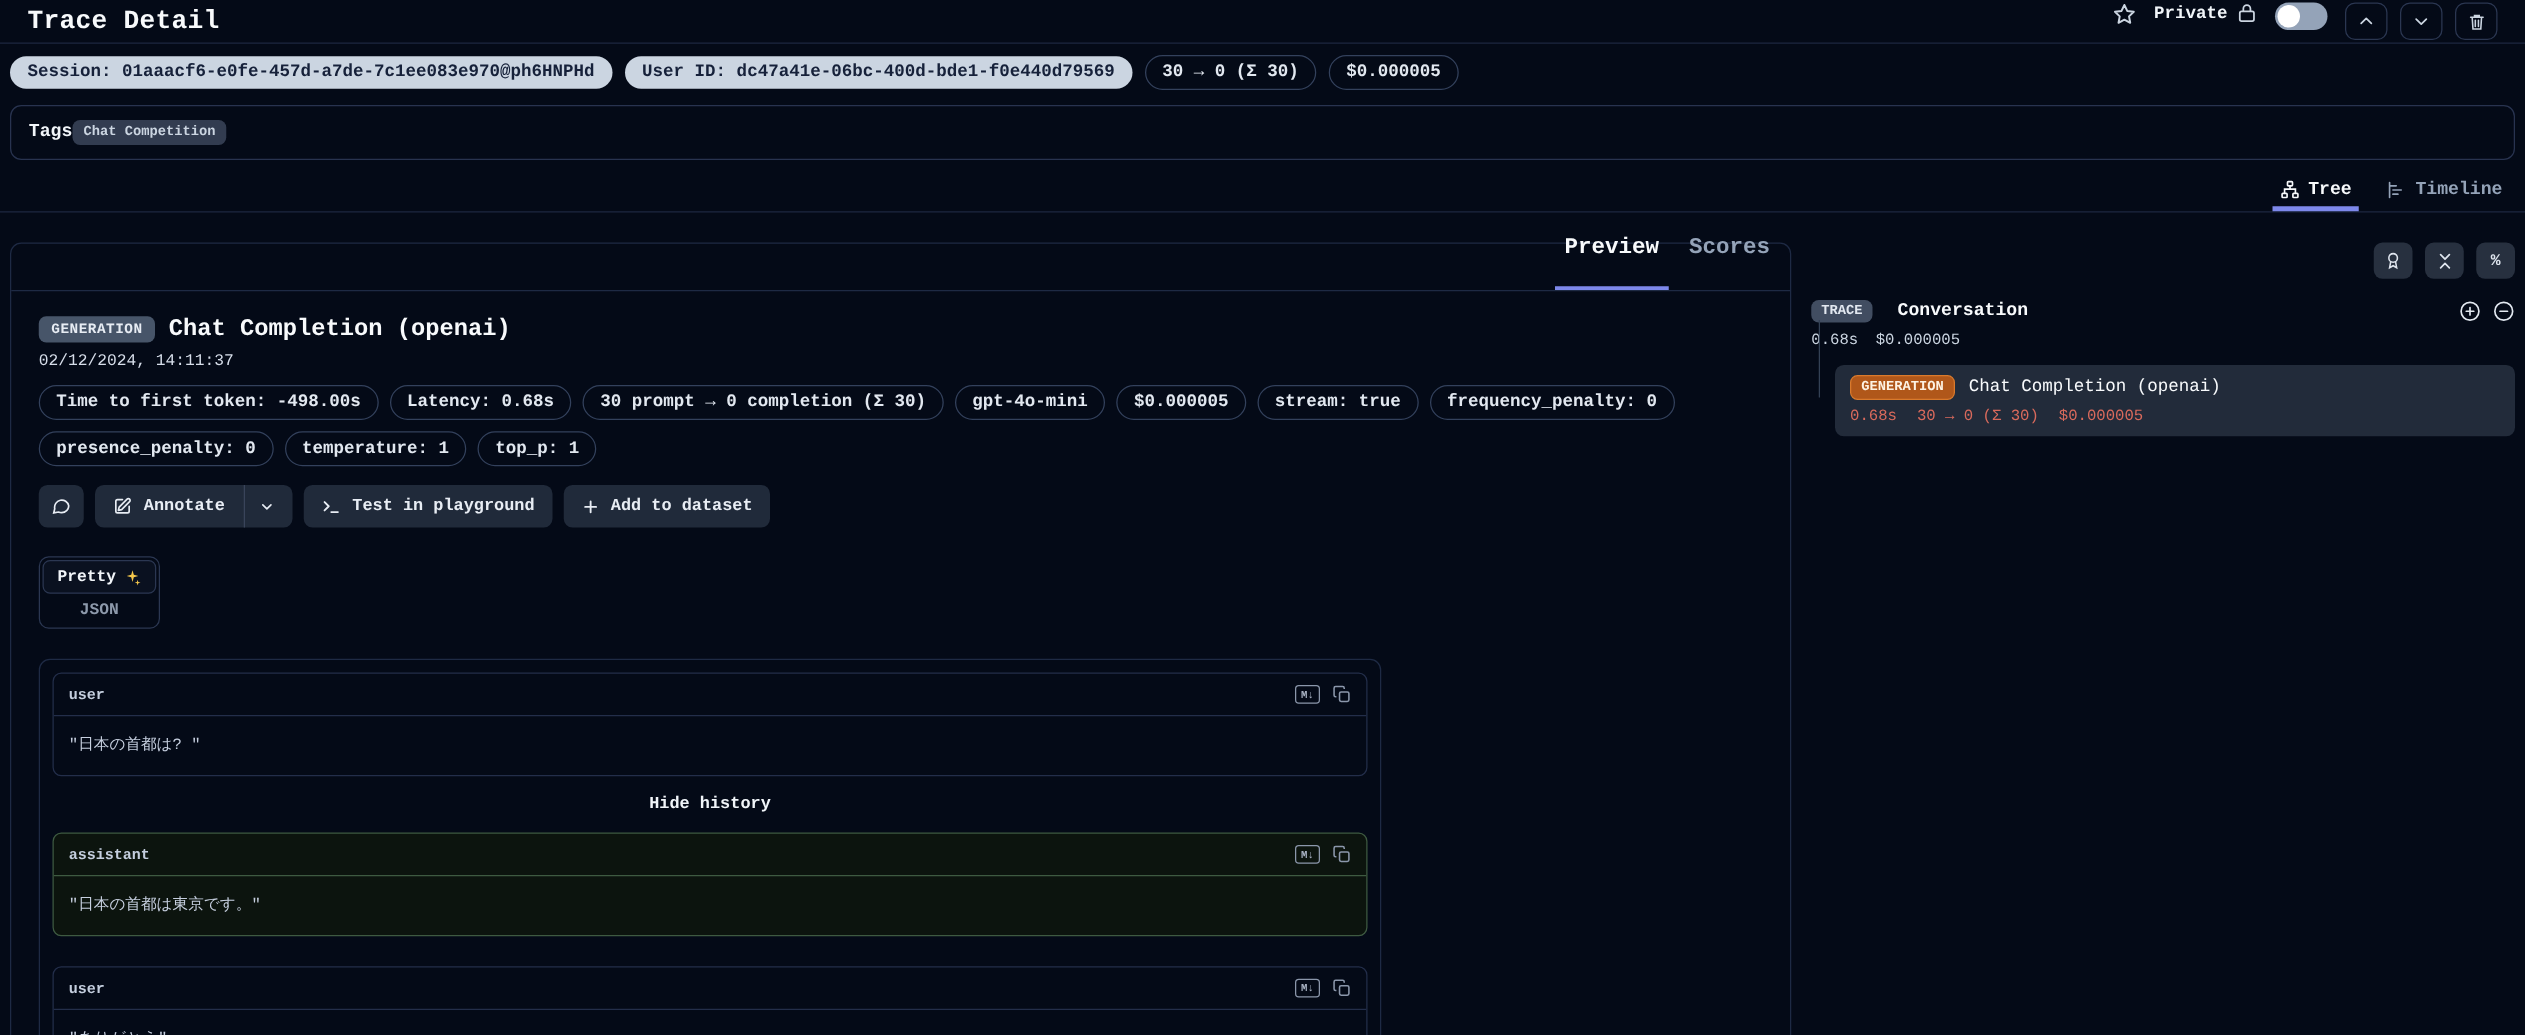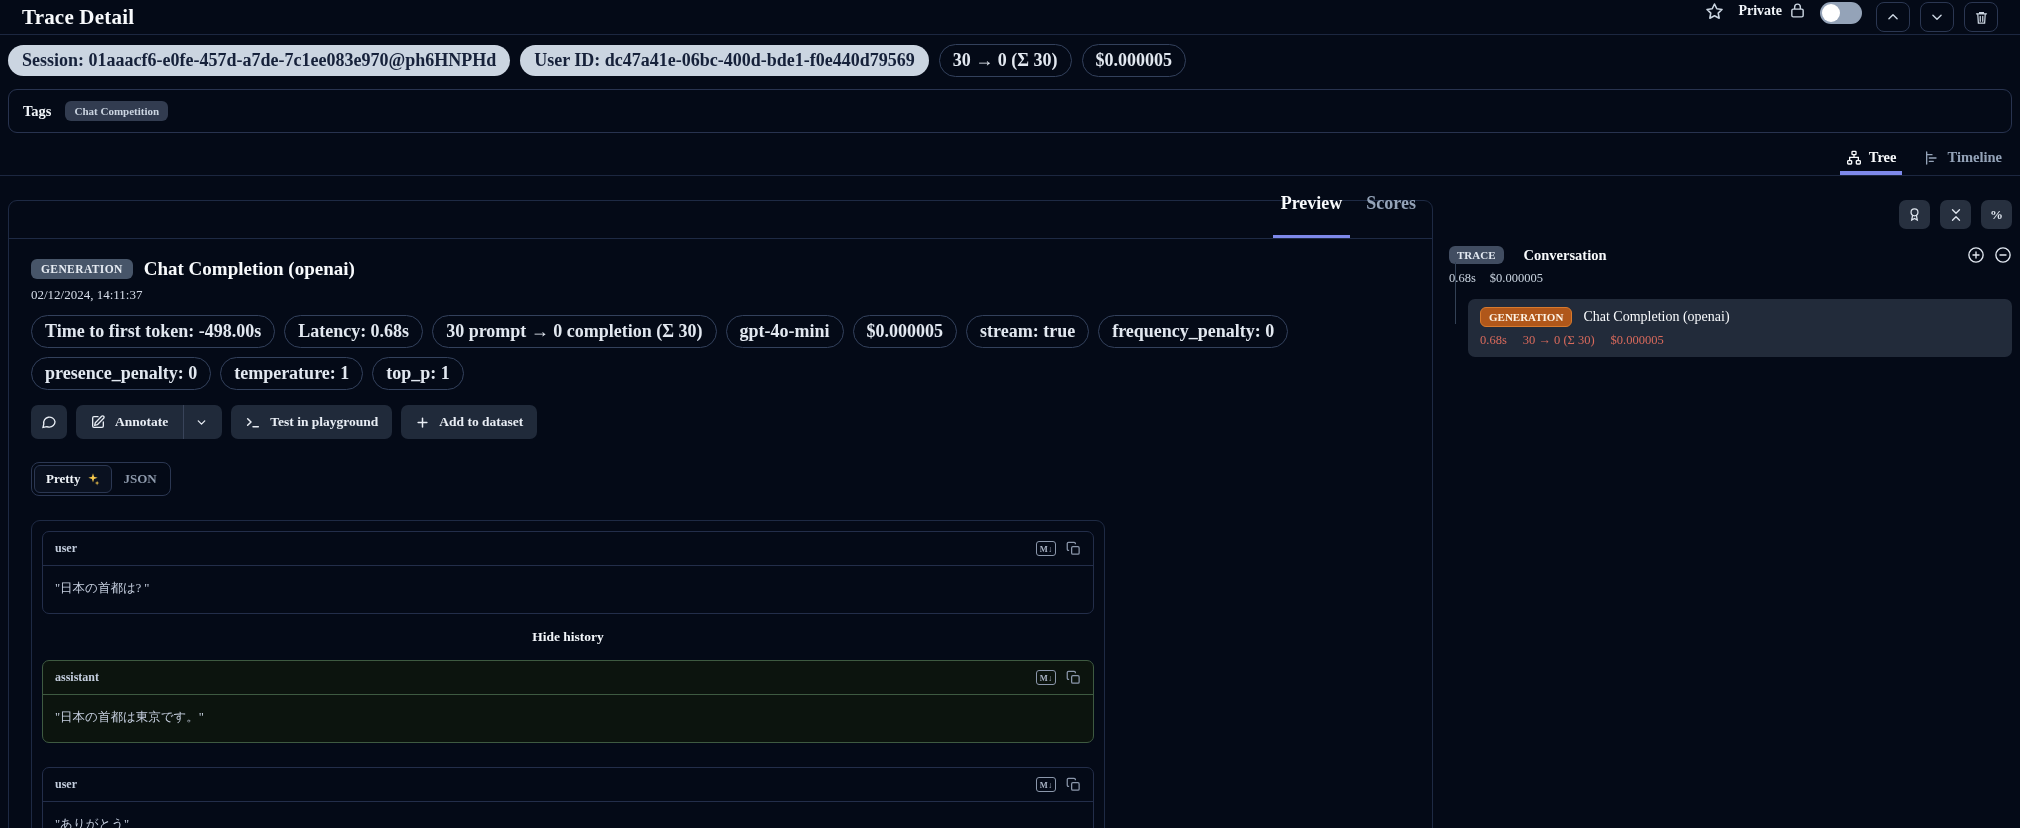--- a/index.html
+++ b/index.html
@@ -1,44 +1,44 @@
 <!DOCTYPE html>
 <html><head>
 <meta charset="utf-8">
 <style>
   * { margin:0; padding:0; box-sizing:border-box; }
   html,body { background:#02060f; }
   .page {
     position:relative; width:2020px; height:828px; overflow:hidden;
     background:#040a17; color:#e2e8f0;
-    font-family:Liberation Serif, serif;
+    font-family:Liberation Mono, monospace;
   }
   svg { display:block; }
 
   
   .top-header { display:flex; align-items:center; height:35px; padding:0 22px; border-bottom:1px solid #1c2740; }
   .page-title { font-size:21px; font-weight:bold; color:#f8fafc; letter-spacing:.2px; }
   .header-right { margin-left:auto; display:flex; align-items:flex-start; gap:14px; }
   .icon-plain { color:#cbd5e1; display:flex; align-items:center; }
   .private-group { display:flex; align-items:center; gap:7px; font-size:14px; font-weight:bold; color:#f1f5f9; }
   .toggle { width:42px; height:22px; border-radius:11px; background:#94a3b8; position:relative; cursor:pointer; }
   .toggle .knob { position:absolute; left:2px; top:2px; width:18px; height:18px; border-radius:50%; background:#ffffff; }
   .sq-btn { width:34px; height:30px; border:1px solid #2b3752; border-radius:8px; background:transparent;
             display:flex; align-items:center; justify-content:center; color:#cbd5e1; cursor:pointer; }
   .sq-group { display:flex; gap:10px; }
 
   
   .id-row { display:flex; align-items:center; gap:10px; padding:9px 8px 8px 8px; }
-  .pill { display:inline-flex; align-items:center; border-radius:999px; font-size:18px; font-weight:bold; white-space:nowrap; }
+  .pill { display:inline-flex; align-items:center; border-radius:999px; font-size:14px; font-weight:bold; white-space:nowrap; }
   .pill.filled { background:#cbd5e1; color:#16213a; padding:5px 14px; }
   .pill.outline { border:1px solid #33415c; color:#e2e8f0; padding:5px 13px; background:transparent; }
 
   
   .tags-box { margin:4px 8px 0 8px; border:1px solid #28334f; border-radius:9px; padding:11px 14px;
-              display:flex; align-items:center; gap:14px; }
+              display:flex; align-items:center; }
   .tags-label { font-size:14.5px; font-weight:bold; color:#f1f5f9; }
   .tag-chip { background:#323c50; color:#cbd5e1; font-size:11px; font-weight:bold; padding:4px 9px; border-radius:6px; cursor:pointer; }
 
   
   .view-tabs { display:flex; justify-content:flex-end; align-items:flex-end; gap:28px; padding:16px 18px 0 18px; border-bottom:1px solid #1c2740; }
   .vtab { display:flex; align-items:center; gap:7px; font-size:14.5px; font-weight:bold; padding-bottom:9px; cursor:pointer; position:relative; color:#94a3b8; }
   .vtab.active { color:#f8fafc; }
   .vtab.active::after { content:""; position:absolute; left:-6px; right:-6px; bottom:0; height:4px; background:#7d88ea; }
 
   
@@ -58,21 +58,21 @@
   .timestamp { margin-top:7px; font-size:13px; color:#d7deea; }
 
   .meta-badges { display:flex; flex-wrap:wrap; gap:9px; margin-top:12px; max-width:1390px; }
 
   .actions-row { display:flex; align-items:center; gap:9px; margin-top:15px; }
   .act-btn { display:flex; align-items:center; gap:9px; height:34px; padding:0 14px; background:#202a3a; border:none;
              border-radius:7px; color:#e8edf4; font-size:13.5px; font-weight:bold; font-family:inherit; cursor:pointer; }
   .act-btn .vdiv { width:1px; height:34px; background:#39445a; margin:0 2px 0 6px; }
   .icon-only { width:36px; justify-content:center; padding:0; }
 
-  .fmt-toggle { display:inline-flex; align-items:center; margin-top:23px; border:1px solid #2b3752; border-radius:8px; padding:2px; }
+  .fmt-toggle { display:inline-flex; align-items:center; margin-top:23px; border:1px solid #2b3752; border-radius:8px; padding:2px;flex-direction:column; }
   .fmt-seg { display:flex; align-items:center; gap:6px; font-size:13px; font-weight:bold; padding:5px 11px; border-radius:6px; cursor:pointer; color:#8d99ab; }
   .fmt-seg.active { background:#0a1120; border:1px solid #2b3752; color:#f1f5f9; }
 
   .messages-wrapper { margin-top:24px; border:1px solid #1e2a44; border-radius:9px; padding:10px 10px 24px 10px; width:1074px; }
   .msg { border:1px solid #232e4a; border-radius:7px; background:#040a17; }
   .msg + .msg { margin-top:24px; }
   .msg-head { display:flex; align-items:center; padding:9px 12px; border-bottom:1px solid #232e4a; }
   .msg-role { font-size:12px; font-weight:bold; color:#c4cede; }
   .msg-tools { margin-left:auto; display:flex; align-items:center; gap:10px; color:#8b97ab; }
   .md-icon { width:20px; height:15px; border:1px solid #8b97ab; border-radius:3px; font-size:8.5px; font-weight:bold;

